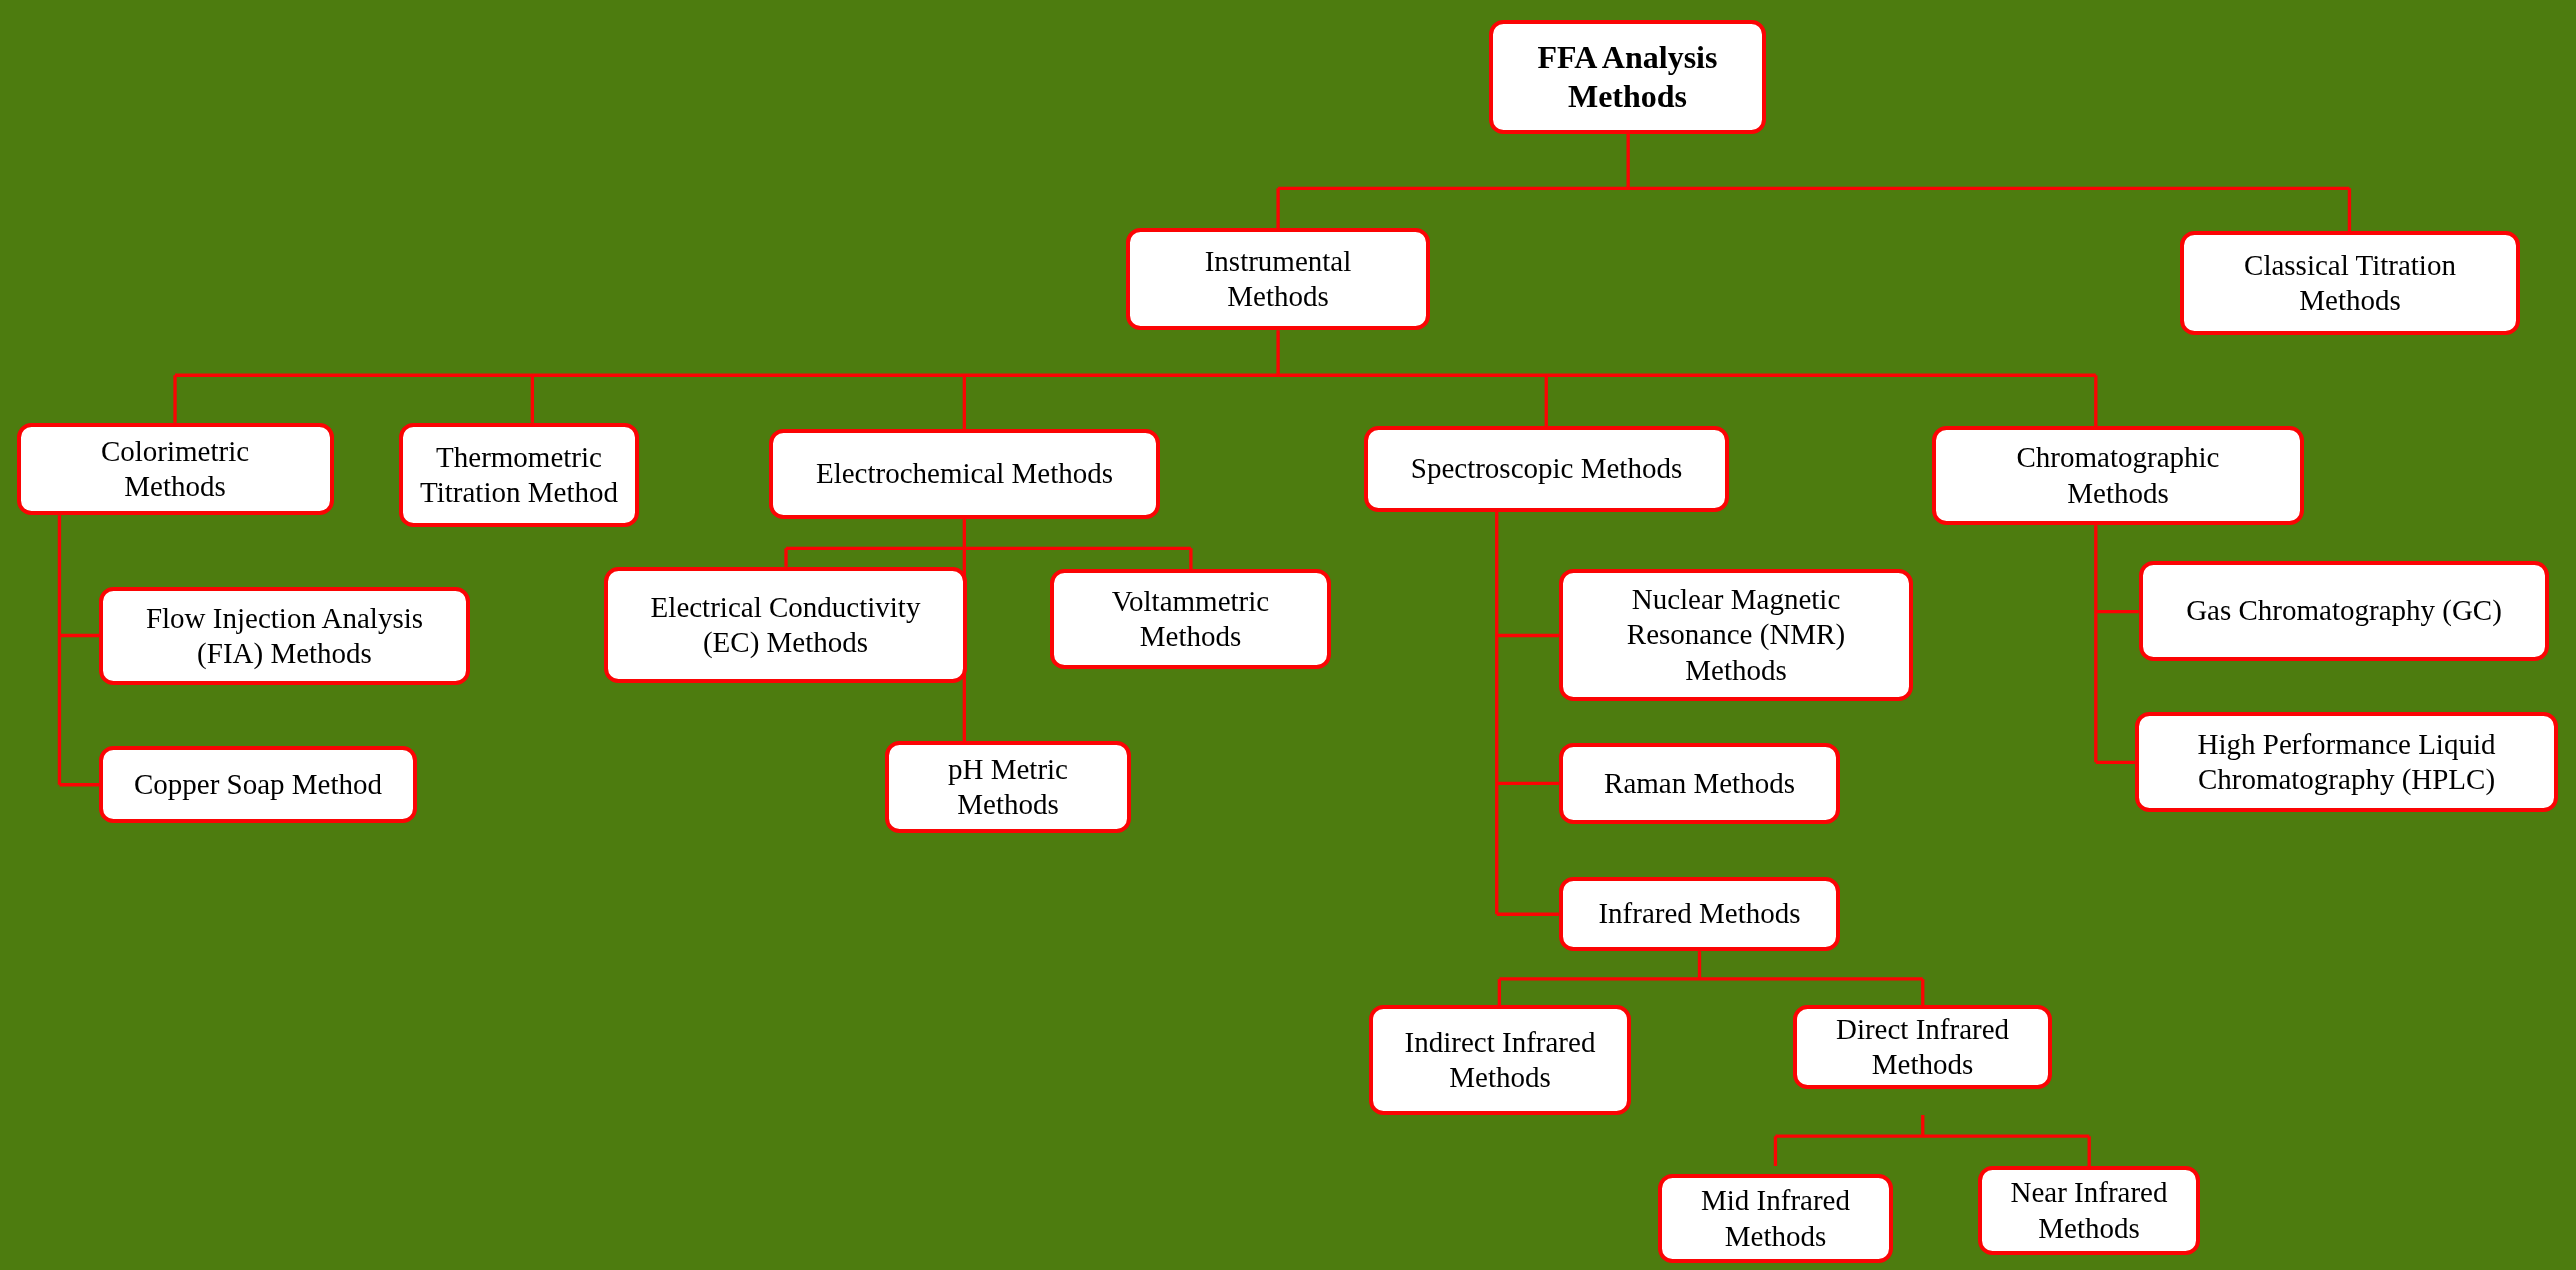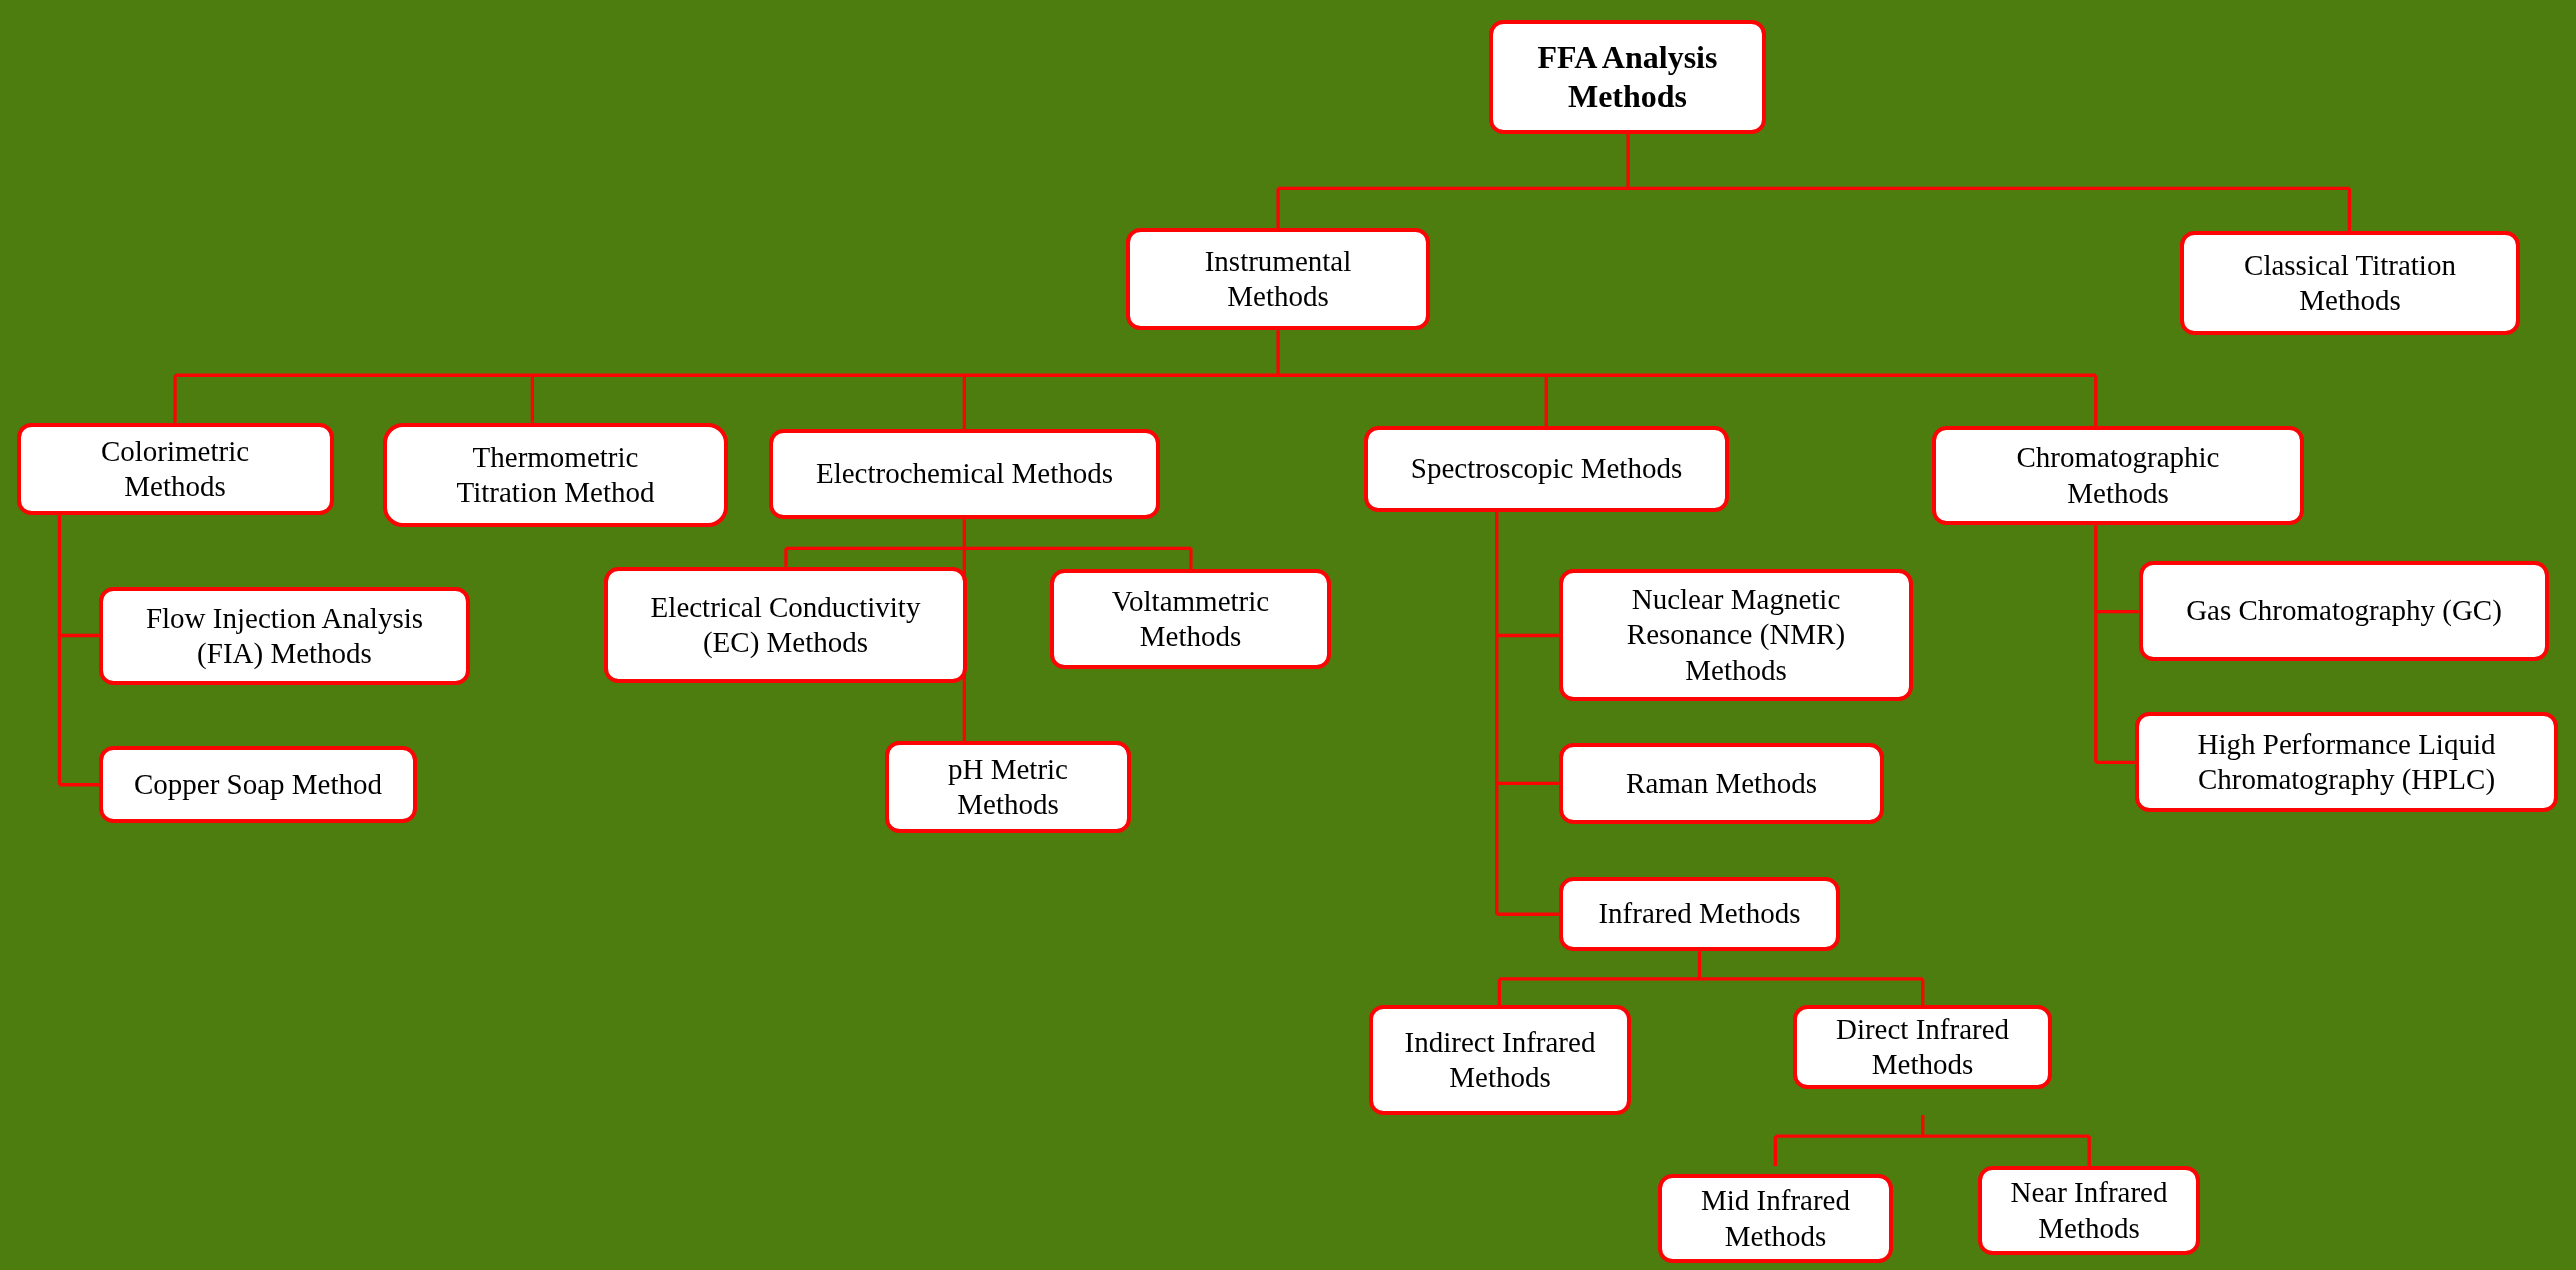--- a/index.html
+++ b/index.html
@@ -71,42 +71,42 @@
   <div class="node root" style="left:1489px; top:20px;  width:277px; height:114px;">FFA Analysis
 Methods</div>
 
   <div class="node" style="left:1126px; top:228px; width:304px; height:102px;">Instrumental
 Methods</div>
   <div class="node" style="left:2180px; top:231px; width:340px; height:104px;">Classical Titration
 Methods</div>
 
   <div class="node" style="left:16.5px;   top:423px; width:317px; height:92px;">Colorimetric
 Methods</div>
-  <div class="node" style="left:383px;  top:423px; width:345px; height:104px;border-radius:20px;">Thermometric
+  <div class="node" style="left:399px;  top:423px; width:240px; height:104px;">Thermometric
 Titration Method</div>
   <div class="node" style="left:1364px; top:426px; width:365px; height:86px;">Spectroscopic Methods</div>
   <div class="node" style="left:769px; top:429px; width:391px; height:90px;">Electrochemical Methods</div>
   <div class="node" style="left:1932px; top:426px; width:372px; height:99px;">Chromatographic
 Methods</div>
 
   <div class="node" style="left:99px;  top:587px;  width:371px; height:98px;">Flow Injection Analysis
 (FIA) Methods</div>
   <div class="node" style="left:99px;  top:746px; width:318px; height:77px;">Copper Soap Method</div>
 
   <div class="node" style="left:604px;  top:567px;  width:363px; height:116px;">Electrical Conductivity
 (EC) Methods</div>
   <div class="node" style="left:1050px; top:569px;  width:281px; height:100px;">Voltammetric
 Methods</div>
   <div class="node" style="left:885px; top:741px; width:246px; height:92px;">pH Metric
 Methods</div>
 
   <div class="node" style="left:1559px; top:569px;  width:354px; height:132px;">Nuclear Magnetic
 Resonance (NMR)
 Methods</div>
-  <div class="node" style="left:1559px; top:743px; width:325px; height:81px;">Raman Methods</div>
+  <div class="node" style="left:1559px; top:743px; width:281px; height:81px;">Raman Methods</div>
   <div class="node" style="left:1559px; top:877px; width:281px; height:74px;">Infrared Methods</div>
 
   <div class="node" style="left:1369px; top:1005px; width:262px; height:110px;">Indirect Infrared
 Methods</div>
   <div class="node" style="left:1793px; top:1005px; width:259px; height:84px;">Direct Infrared
 Methods</div>
 
   <div class="node" style="left:1658px; top:1166px; width:235px; height:89px;margin-top:8px;">Mid Infrared
 Methods</div>
   <div class="node" style="left:1978px; top:1166px; width:222px; height:89px;">Near Infrared

